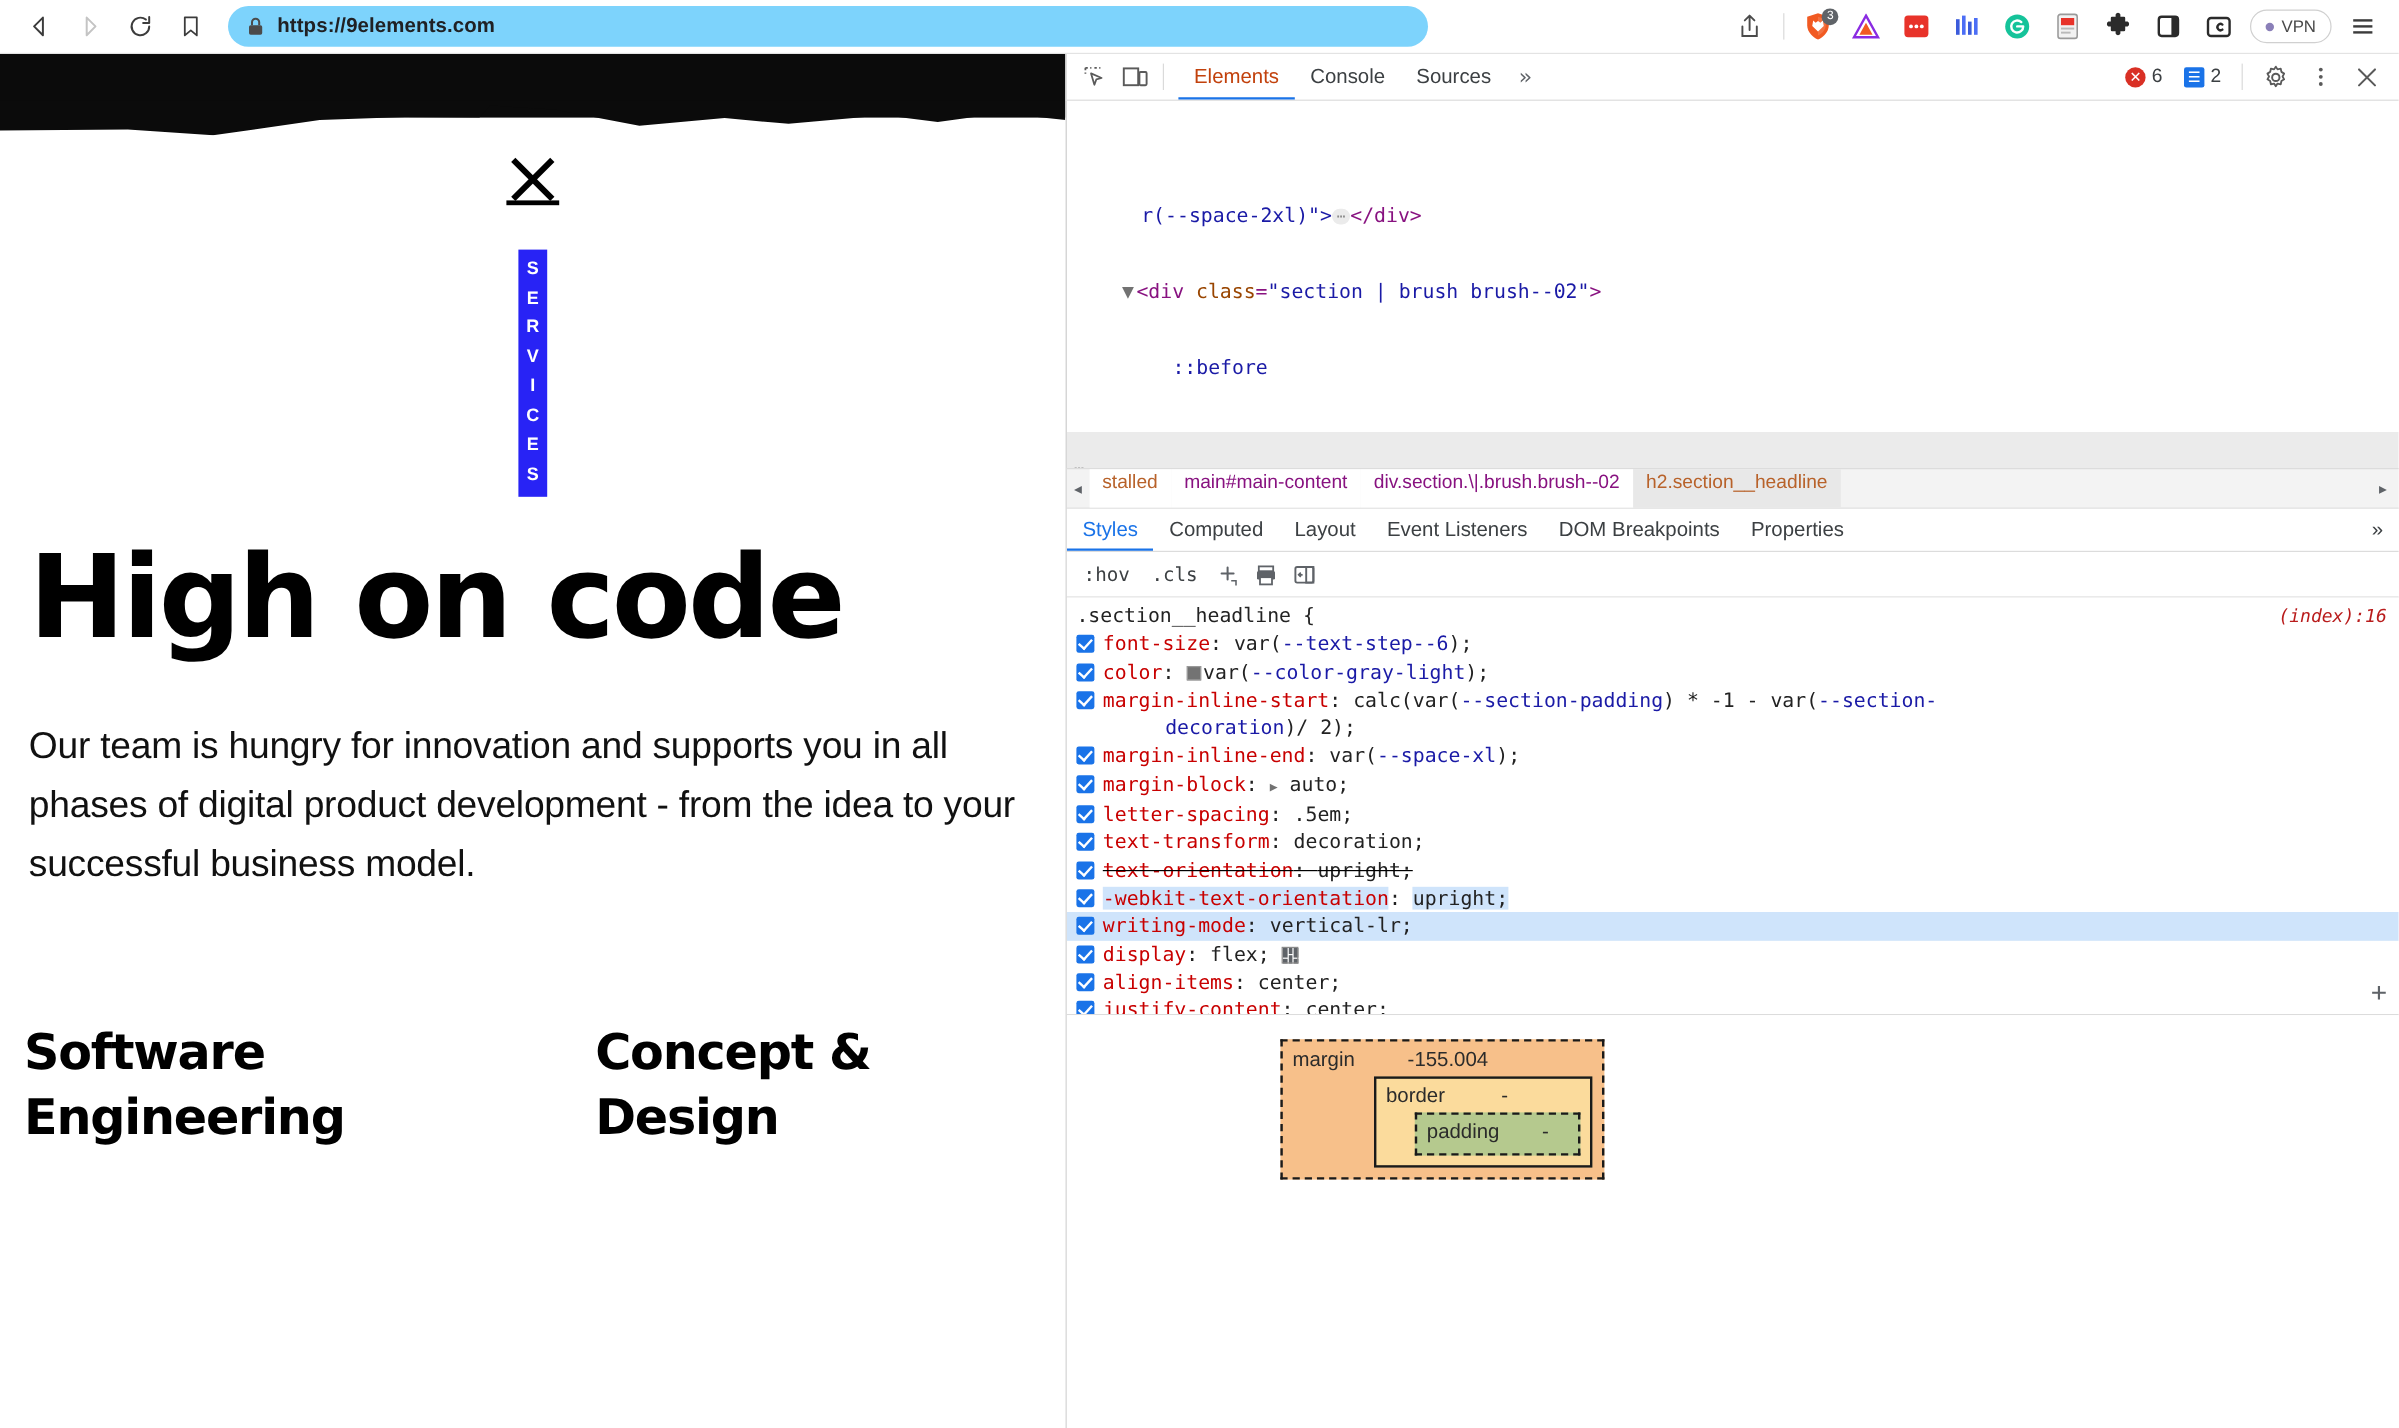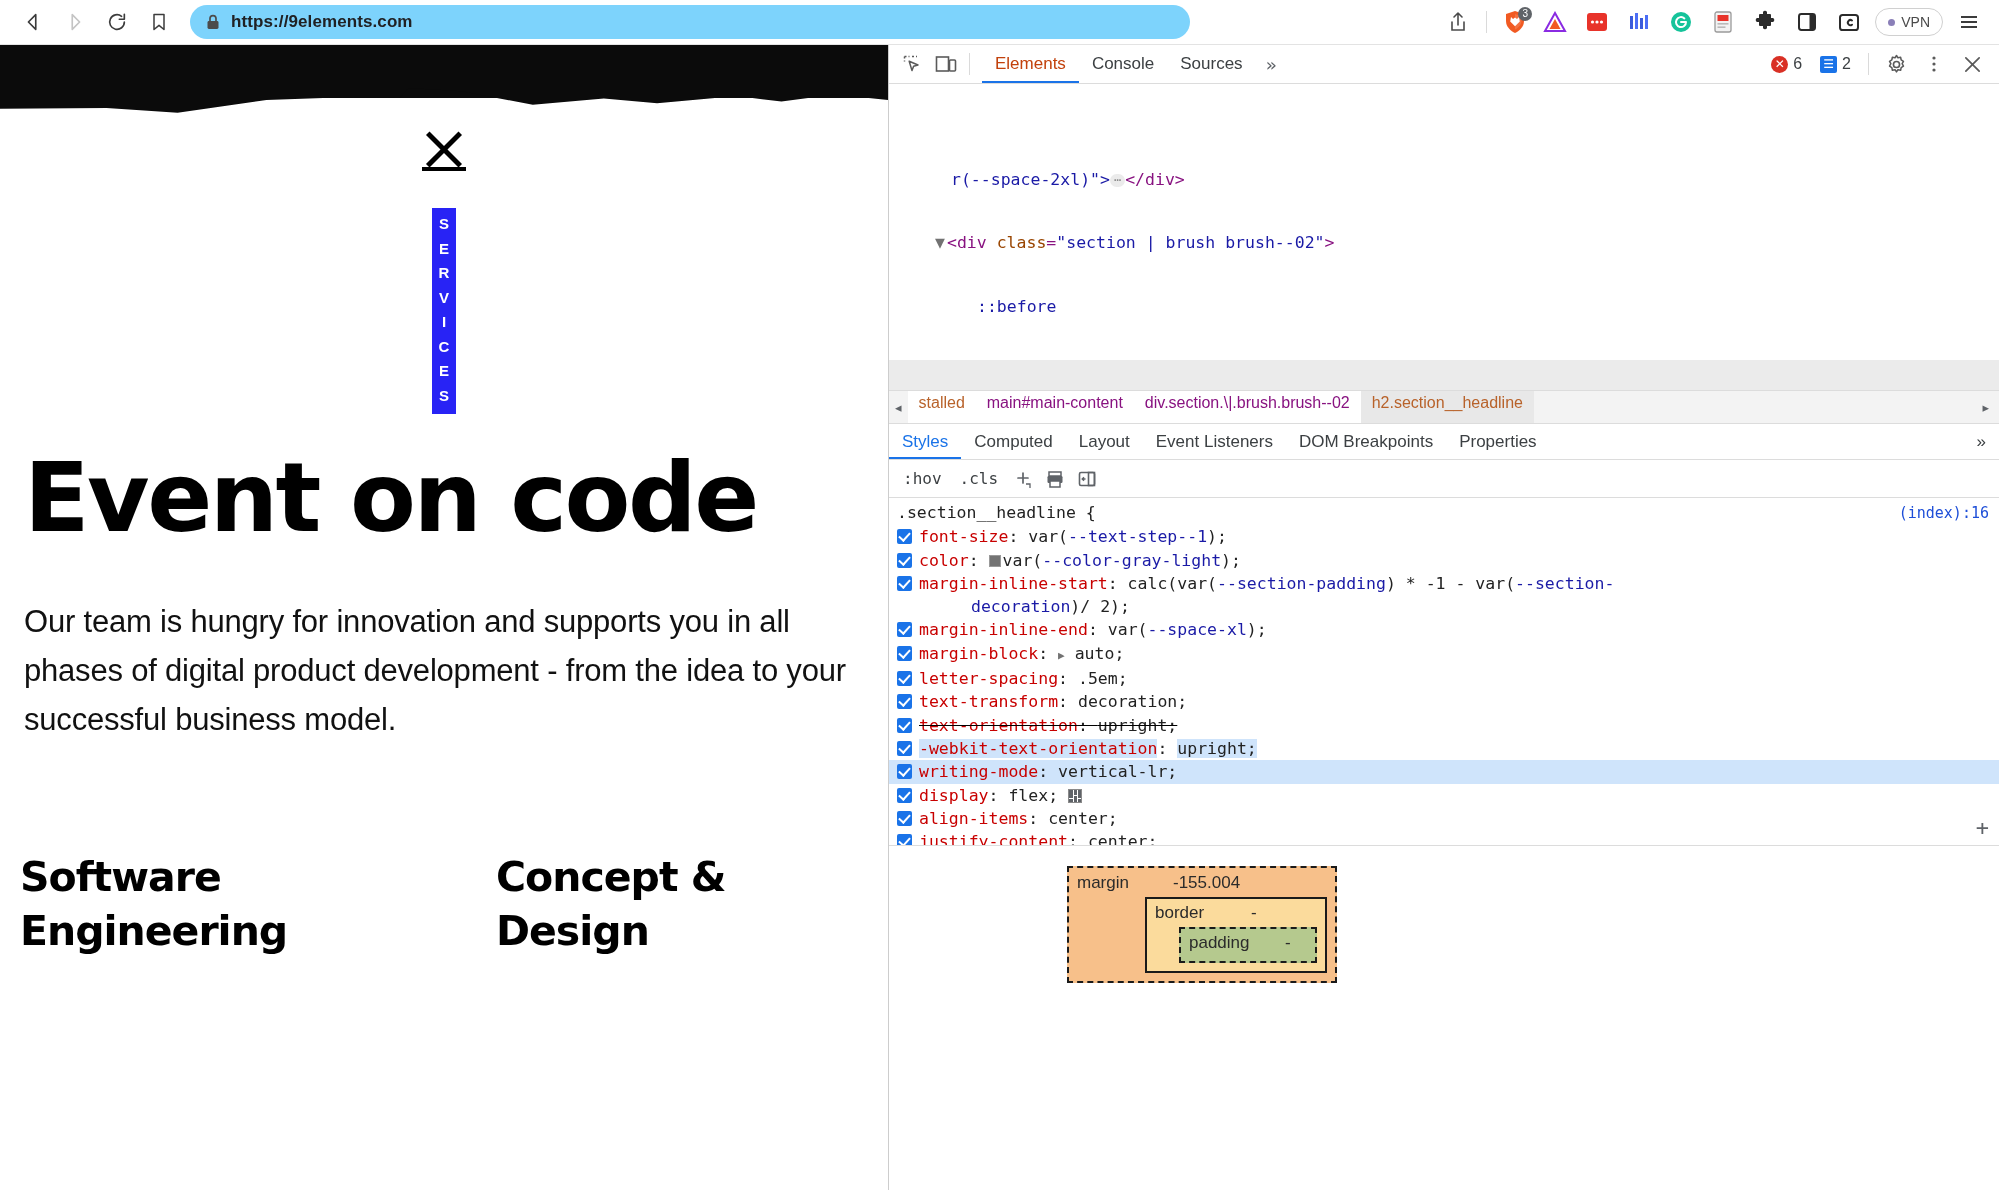--- a/index.html
+++ b/index.html
@@ -301,21 +301,21 @@
     padding: 3px 0 0 0;
     background: #fff;
     position: relative;
     border-bottom: 1px solid #dcdcdc;
   }
   .rule-head {
     display: flex; align-items: baseline;
     padding: 0 10px 0 8px;
     color: #222;
   }
-  .rule-src { margin-left: auto; color: #1d4ed8; font-size: 15px; }
+  .rule-src { margin-left: auto; color: #b91c1c; font-size: 15px; font-style: italic; }
   .decl { padding-left: 8px; display: flex; align-items: flex-start; white-space: pre-wrap; }
   .decl.hl { background: #cfe4fb; }
   .cbx {
     width: 15px; height: 15px; min-width: 15px;
     background: #1a73e8;
     border-radius: 2px;
     margin: 4px 7px 0 0;
     position: relative;
   }
   .cbx::after {
@@ -518,21 +518,21 @@
       <span>S</span>
       <span>E</span>
       <span>R</span>
       <span>V</span>
       <span>I</span>
       <span>C</span>
       <span>E</span>
       <span>S</span>
     </div>
 
-    <div class="h1-headline">Event on code</div>
+    <div class="h1-headline">High on code</div>
     <div class="lead-para">Our team is hungry for innovation and supports you in all phases of digital product development - from the idea to your successful business model.</div>
     <div class="svc-col svc-a" style="white-space:pre-line">Software
 Engineering</div>
     <div class="svc-col svc-b" style="white-space:pre-line">Concept &amp;
 Design</div>
   </div>
 
   <div class="devtools">
 
     <div class="dt-toolbar">
@@ -654,21 +654,21 @@
     </div>
 
     <div class="styles-pane">
       <div class="rule-head">
         <span>.section__headline {</span>
         <span class="rule-src">(index):16</span>
       </div>
 
       <div class="decl">
         <span class="cbx"></span>
-        <span class="decl-text"><span class="prop">font-size</span><span class="value">: </span><span class="value">var(</span><span class="varname">--text-step--1</span><span class="value">);</span></span>
+        <span class="decl-text"><span class="prop">font-size</span><span class="value">: </span><span class="value">var(</span><span class="varname">--text-step--6</span><span class="value">);</span></span>
       </div>
 
       <div class="decl">
         <span class="cbx"></span>
         <span class="decl-text"><span class="prop">color</span><span class="value">: </span><span class="colorsw"></span><span class="value">var(</span><span class="varname">--color-gray-light</span><span class="value">);</span></span>
       </div>
 
       <div class="decl">
         <span class="cbx"></span>
         <span class="decl-text"><span class="prop">margin-inline-start</span><span class="value">: calc(var(</span><span class="varname">--section-padding</span><span class="value">) * -1 - var(</span><span class="varname">--section-</span><br><span class="varname" style="padding-left:52px;text-align:center;">decoration</span><span class="value">)/ 2);</span></span>

